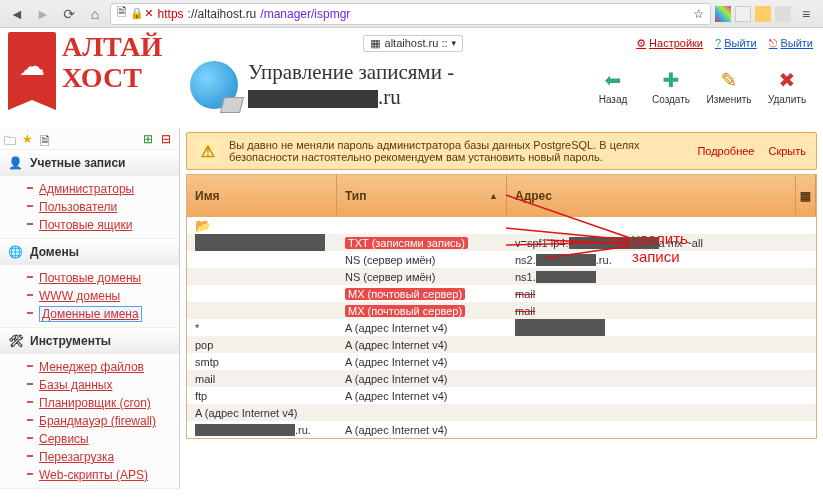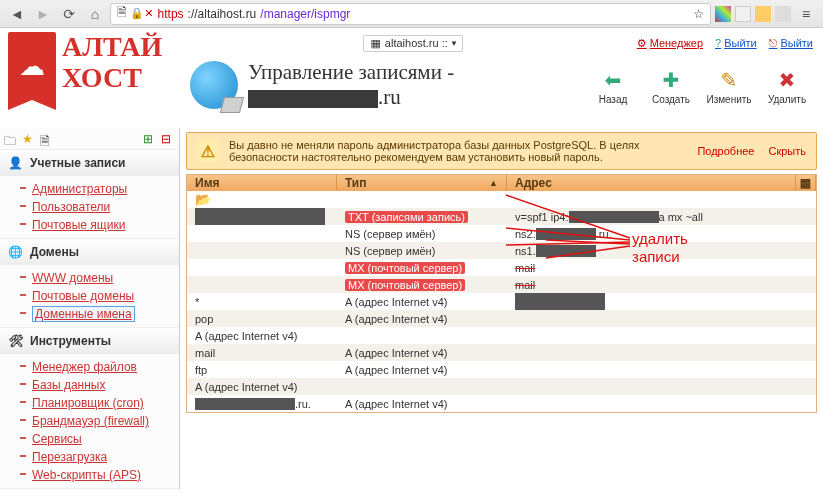--- a/index.html
+++ b/index.html
@@ -44,37 +44,37 @@
   .main { display: flex; }
   .sidebar { width: 180px; border-right: 1px solid #ccc; background: #fcfcfc; }
   .sidebar-toolbar { height: 22px; display:flex; align-items:center; padding:0 4px; gap:4px; border-bottom:1px solid #eee;}
   .sidebar-toolbar .sp { flex:1; }
   .sb-icon { width:14px; height:14px; font-size:12px; }
   .plus-green{color:#2a8c2a;} .minus-red{color:#c00;}
   
   .sb-section { border-bottom: 1px solid #eee; }
   .sb-head { background: linear-gradient(#ffffff, #ececec); padding: 5px 8px; display:flex; align-items:center; gap:6px; font-weight:bold; color:#333; font-size:12px;}
   .sb-head-icon { width:16px; height:16px; display:flex; align-items:center; justify-content:center; }
-  .sb-items { padding: 4px 8px; }
+  .sb-items { padding: 4px 15px; }
   .sb-item { padding: 2px 8px 2px 24px; position:relative; }
   .sb-item::before { content:''; position:absolute; left:12px; top:7px; width:6px; height:2px; background:#c55; }
   .sb-item a { color:#c33; text-decoration:underline; font-size:12px; }
   .sb-item.selected a { border:1px solid #5aa3e0; padding:0 2px; background:#eef5ff; text-decoration:underline; }
   
   
   .content { flex:1; padding:4px 6px; position:relative; }
   .alert { background:#ffe6b3; border:1px solid #e6a94d; border-radius:2px; padding:6px 10px; display:flex; gap:10px; align-items:center; font-size:11px; color:#5a3a00;}
   .alert-icon { width:22px; height:22px; background:#ffedad; border-radius:3px; display:flex; align-items:center; justify-content:center;}
   .alert-icon span{ color:#d18a00; font-size:16px; font-weight:bold;}
   .alert-text { flex:1; }
   .alert-links { display:flex; gap:14px; }
   .alert-links a { color:#c00; }
   
   .grid { margin-top:4px; border:1px solid #e0b080; }
-  .grid-head { display:flex; background:linear-gradient(#f6c58a,#f0a860); height:16px; }
+  .grid-head { display:flex; background:linear-gradient(#f6c58a,#f0a860); height:42px; }
   .gh-cell { padding:4px 8px; border-right:1px solid #d89850; display:flex; align-items:center; gap:4px; font-weight:bold; color:#5a3a10;}
   .gh-name { width:150px; }
   .gh-type { width:170px; position:relative; }
   .gh-addr { flex:1; }
   .gh-end { width:20px; display:flex; align-items:center; justify-content:center; }
   .sort-arrow { font-size:9px; color:#5a3a10; margin-left:auto;}
   
   .grid-body { background:#fff; }
   .row { display:flex; height:17px; font-size:11px; color:#333; }
   .row:nth-child(even){ background:#f4f0ea; }
@@ -132,21 +132,21 @@
     <div class="header-top">
       <div></div>
       <div class="host-box">
         <span>▦</span>
         <span>altaihost.ru ::</span>
         <span style="font-size:9px">▾</span>
       </div>
       <div class="header-links">
         <a class="red-link">
             <span>⚙</span>
-            <span>Менеджер</span>
+            <span>Настройки</span>
           </a>
         <a>
             <span style="color:#2a8">?</span>
             <span>Выйти</span>
           </a>
         <a>
             <span style="color:#c33">⎋</span>
             <span>Выйти</span>
           </a>
       </div>
@@ -202,22 +202,22 @@
           <div class="sb-item"><a>Почтовые ящики</a></div>
         </div>
     </div>
 
     <div class="sb-section">
       <div class="sb-head">
         <span class="sb-head-icon">🌐</span>
         <span>Домены</span>
       </div>
       <div class="sb-items" id="sb-domains">
+          <div class="sb-item"><a>Почтовые домены</a></div>
           <div class="sb-item"><a>WWW домены</a></div>
-          <div class="sb-item"><a>Почтовые домены</a></div>
           <div class="sb-item selected"><a>Доменные имена</a></div>
         </div>
     </div>
 
     <div class="sb-section">
       <div class="sb-head">
         <span class="sb-head-icon">🛠</span>
         <span>Инструменты</span>
       </div>
       <div class="sb-items" id="sb-tools">
@@ -320,20 +320,21 @@
             <div class="cell c-addr" style="position: relative;">
               <span class="redact-big" style="width: 90px; height: 118px; position: absolute; top: 0px;"></span>
             </div>
           </div>
           <div class="row">
             <div class="cell c-name">pop</div>
             <div class="cell c-type">A (адрес Internet v4)</div>
             <div class="cell c-addr"></div>
           </div>
           <div class="row">
+            <div class="cell c-name">smtp</div>
             <div class="cell c-type">A (адрес Internet v4)</div>
             <div class="cell c-addr"></div>
           </div>
           <div class="row">
             <div class="cell c-name">mail</div>
             <div class="cell c-type">A (адрес Internet v4)</div>
             <div class="cell c-addr"></div>
           </div>
           <div class="row">
             <div class="cell c-name">ftp</div>

